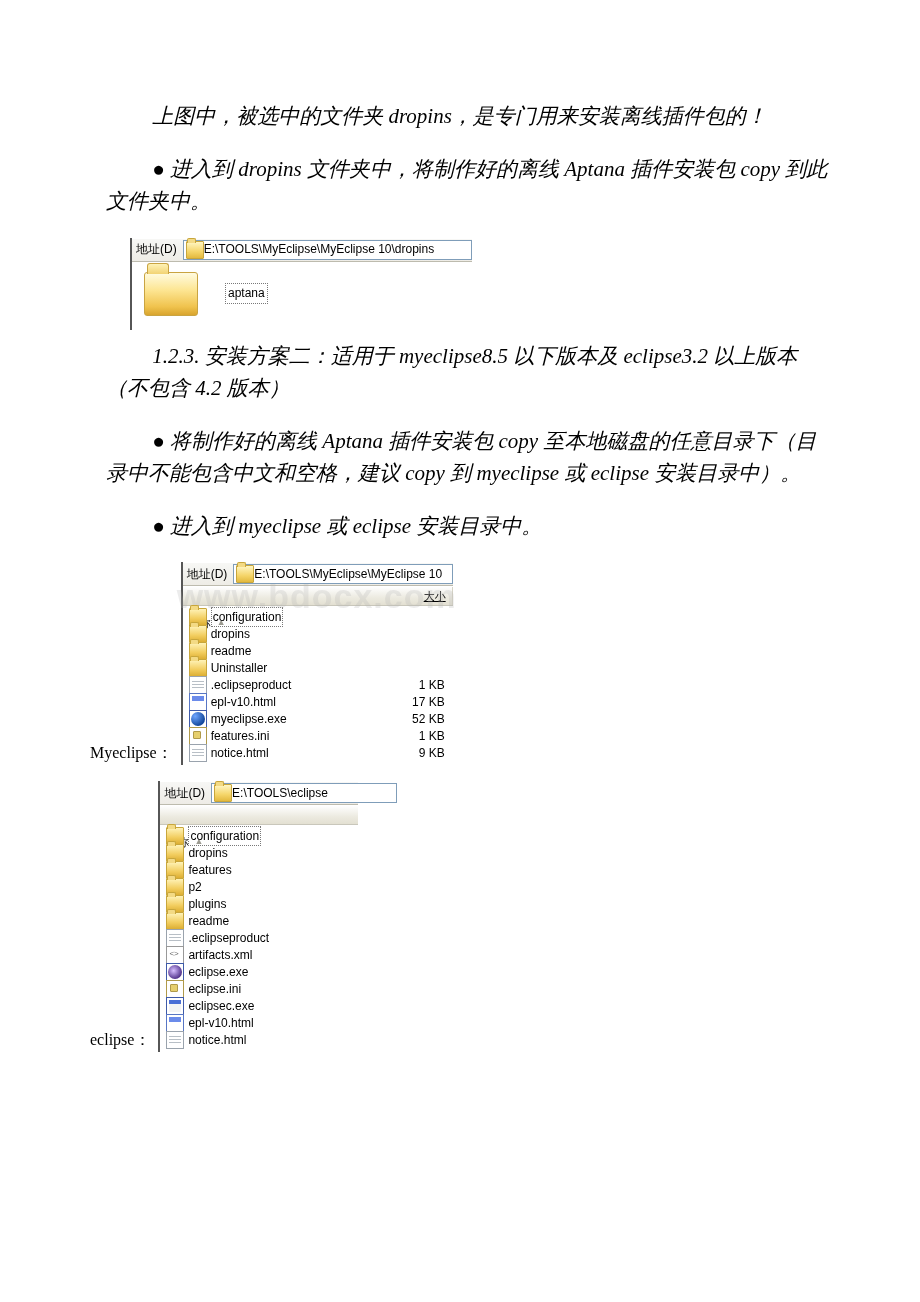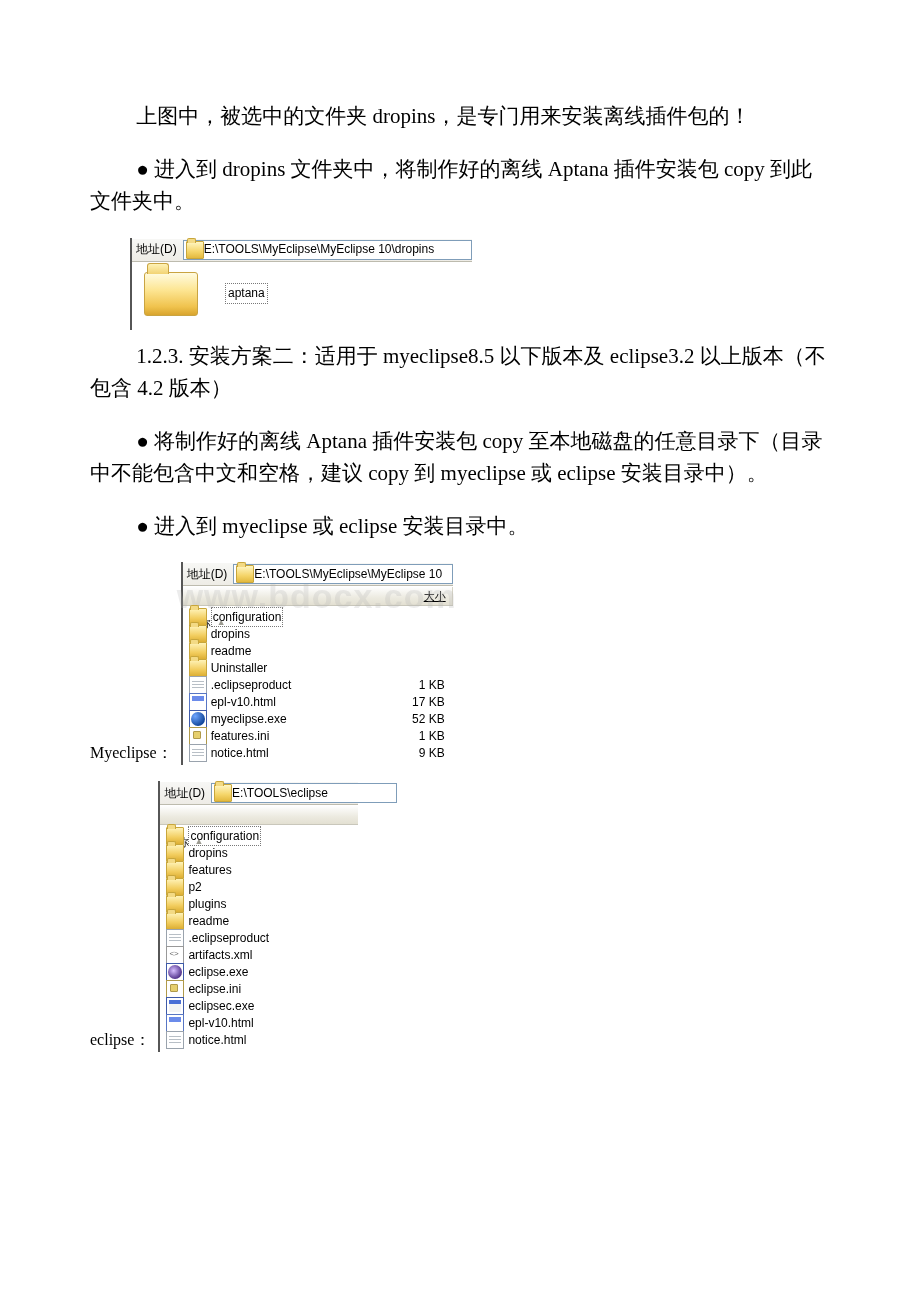--- a/index.html
+++ b/index.html
@@ -9,22 +9,23 @@
     font-family: "Times New Roman", "SimSun", serif;
     font-size: 21px;
     color: #000;
     width: 920px;
   }
   .page {
     padding: 100px 90px 40px 90px;
     line-height: 1.55;
   }
   .para {
-    margin: 0 0 20px 0;
+    margin: 0 0 20px 16px;
     text-indent: 2.2em;
+    font-style: italic;
   }
   .explorer {
     font-family: Tahoma, "Microsoft Sans Serif", sans-serif;
     font-size: 12px;
     color: #000;
     border-left: 2px solid #565656;
     display: inline-block;
     vertical-align: bottom;
   }
   .explorer-wrap {

